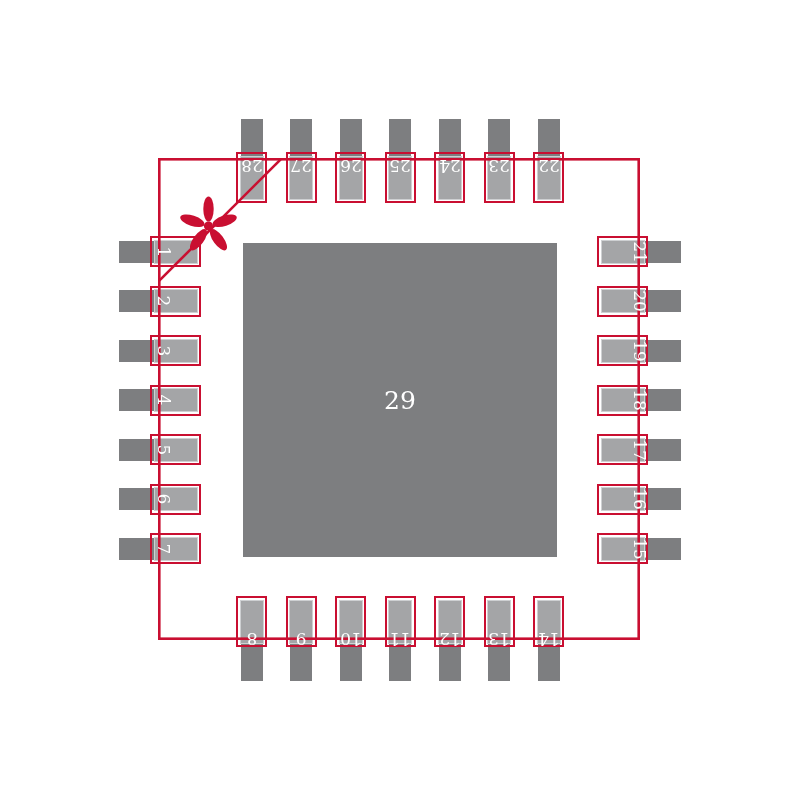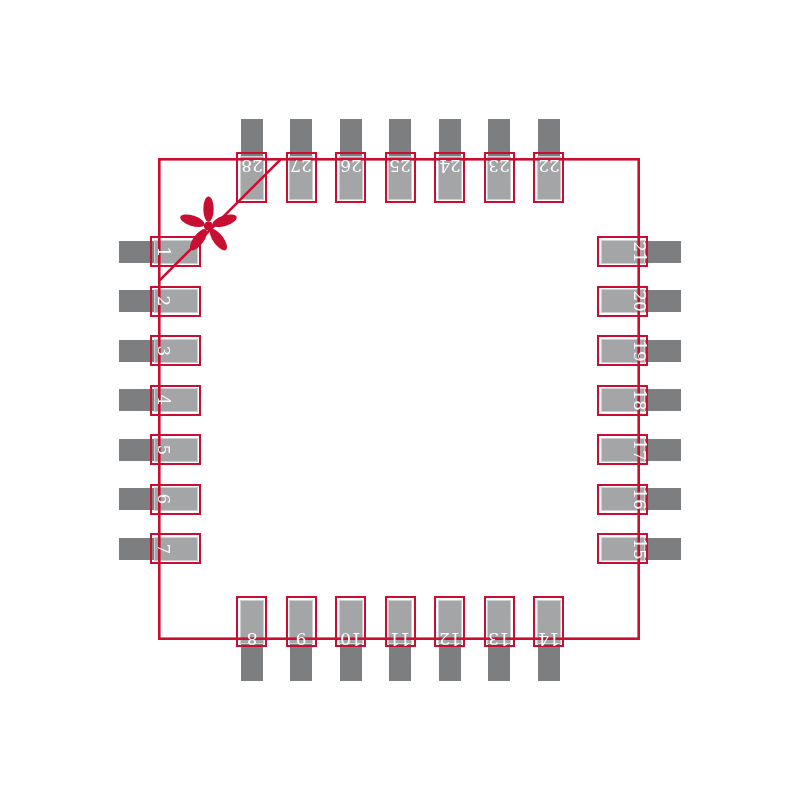--- a/index.html
+++ b/index.html
@@ -185,20 +185,23 @@
         <span class="pinlbl lbl-bottom">12</span>
       </div>
       <div class="padbox" style="left: 483.5px; top: 596px; width: 31px; height: 51px;">
         <span class="pinlbl lbl-bottom">13</span>
       </div>
       <div class="padbox" style="left: 533px; top: 596px; width: 31px; height: 51px;">
         <span class="pinlbl lbl-bottom">14</span>
       </div>
     </div>
 
+  <div id="thermal">
+    <span>29</span>
+  </div>
 
   <svg class="overlay" width="800" height="800">
     <g transform="translate(208.5,226)" fill="var(--red,#c90f31)">
       <circle r="4.6"></circle>
       <ellipse cx="0" cy="-17" rx="5.2" ry="12.6" transform="rotate(0)"></ellipse>
       <ellipse cx="0" cy="-17" rx="5.2" ry="12.6" transform="rotate(72)"></ellipse>
       <ellipse cx="0" cy="-17" rx="5.2" ry="12.6" transform="rotate(144)"></ellipse>
       <ellipse cx="0" cy="-17" rx="5.2" ry="12.6" transform="rotate(216)"></ellipse>
       <ellipse cx="0" cy="-17" rx="5.2" ry="12.6" transform="rotate(288)"></ellipse>
     </g>

